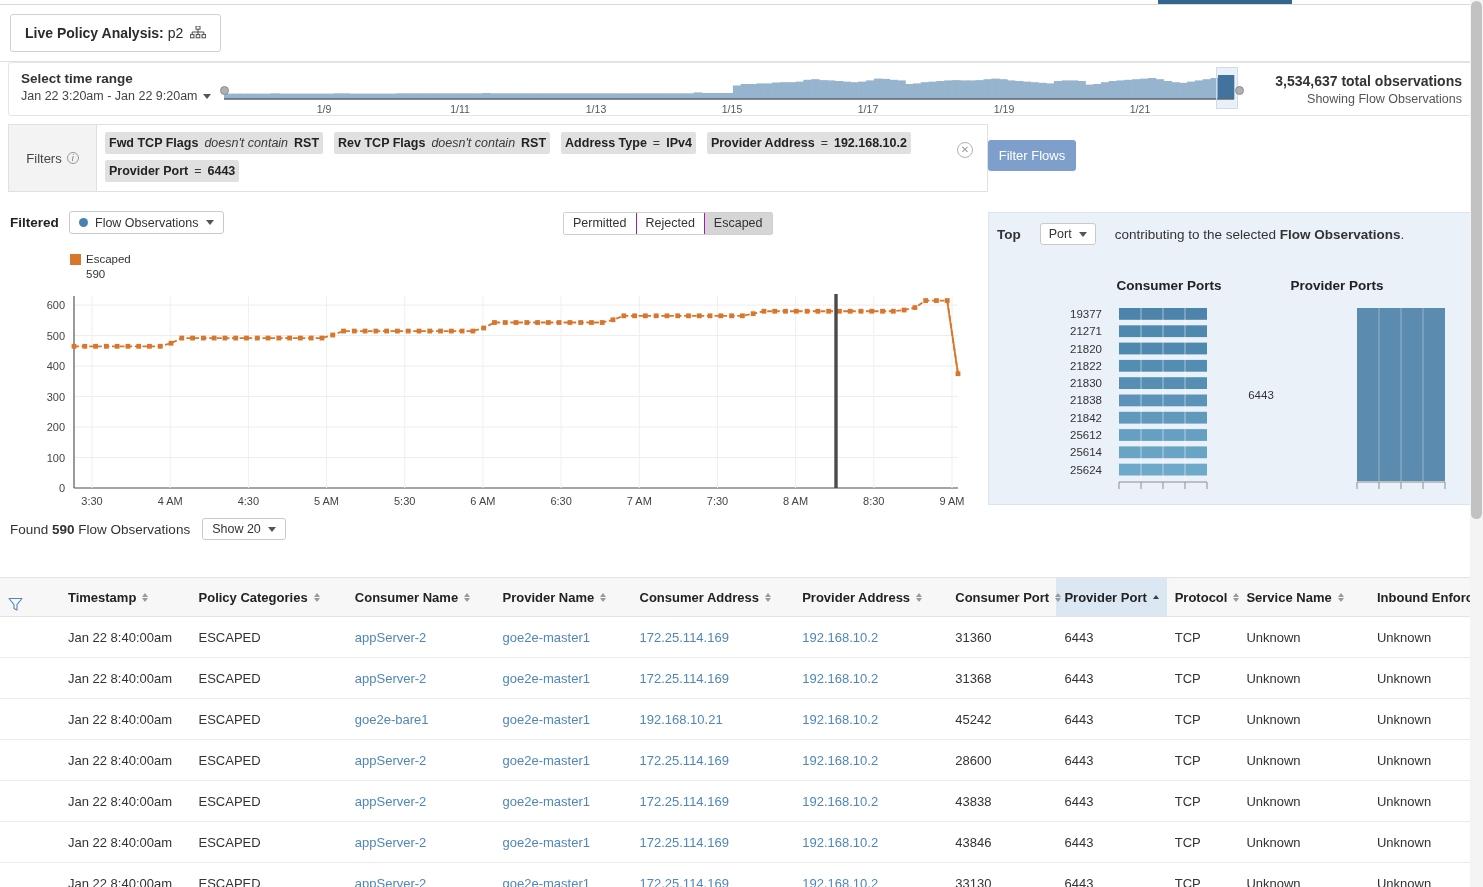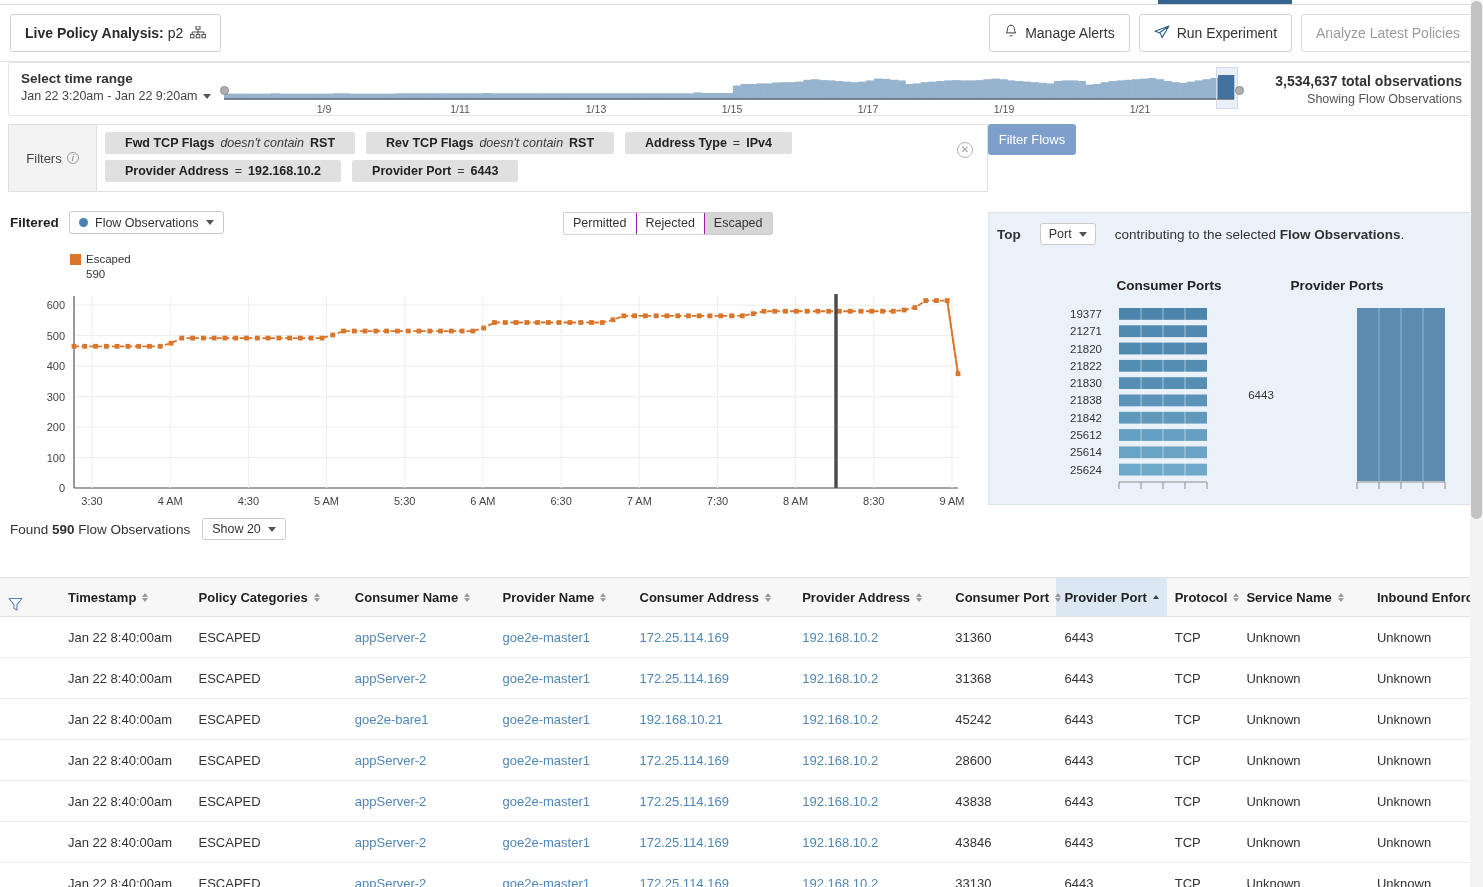--- a/index.html
+++ b/index.html
@@ -83,33 +83,33 @@
     width:88px; flex:0 0 88px; background:#f3f3f3; border-right:1px solid #e0e0e0;
     display:flex; align-items:center; justify-content:center; gap:5px;
     font-size:13px; color:#444;
   }
   .info-i {
     width:12px;height:12px;border-radius:50%;border:1px solid #9a9a9a;
     font-size:9px;line-height:11px;text-align:center;color:#777; font-style:italic;
   }
   .chips { flex:1; padding:7px 8px 0 8px; display:flex; flex-wrap:wrap; gap:6px 11px; align-content:flex-start;}
   .chip {
-    background:#e0e0e0; height:22px; padding:0 20px; border-radius:2px;
+    background:#e0e0e0; height:22px; padding:0 4px; border-radius:2px;
     display:flex; align-items:center; gap:6px; font-size:12.5px; color:#222; white-space:nowrap;
   }
   .chip .k { font-weight:bold; }
   .chip .op { font-style:italic; color:#3a3a3a; }
   .chip .opeq { color:#3a3a3a; }
   .chip .v { font-weight:bold; }
   .clear-x {
     position:absolute; right:14px; top:17px; width:16px;height:16px;border-radius:50%;
     border:1px solid #b3b3b3; color:#9b9b9b; font-size:10px; line-height:14px; text-align:center; cursor:pointer;
   }
   .filter-flows-btn {
-    position:absolute; top:124px; left:988px; width:88px; height:31px;
+    position:absolute; top:140px; left:988px; width:88px; height:31px;
     background:#7e9fcb; color:#fff; border:none; border-radius:3px;
     font-size:13px; font-family:inherit; cursor:pointer;
   }
 
   
   .filtered-row { position:absolute; top:211px; left:10px; width:960px; height:26px; }
   .filtered-lbl { position:absolute; left:0; top:4px; font-size:13.5px; font-weight:bold; color:#222; }
   .obs-dd {
     position:absolute; left:59px; top:0; height:23px; padding:0 9px;
     border:1px solid #c9c9c9; border-radius:3px; background:#fff;
@@ -201,42 +201,20 @@
         <svg width="16" height="14" viewBox="0 0 16 14" aria-hidden="true">
           <rect x="6" y="0" width="4" height="3.2" fill="none" stroke="#4a4a4a" stroke-width="1"></rect>
           <path d="M8 3.4 V6 M2.2 6 H13.8 M2.2 6 V8.2 M8 6 V8.2 M13.8 6 V8.2" stroke="#4a4a4a" stroke-width="1" fill="none"></path>
           <rect x="0.4" y="8.6" width="3.6" height="3.2" fill="none" stroke="#4a4a4a" stroke-width="1"></rect>
           <rect x="6.2" y="8.6" width="3.6" height="3.2" fill="none" stroke="#4a4a4a" stroke-width="1"></rect>
           <rect x="12" y="8.6" width="3.6" height="3.2" fill="none" stroke="#4a4a4a" stroke-width="1"></rect>
         </svg>
       </span>
     </div>
 
-    <div class="hdr-btns">
-      <div class="hdr-btn">
-        <span>
-          <svg width="14" height="15" viewBox="0 0 14 15">
-              <path d="M7 1.2c-2.1 0-3.4 1.5-3.4 3.4 0 3-1.4 4.3-1.4 4.3h9.6S10.4 7.6 10.4 4.6C10.4 2.7 9.1 1.2 7 1.2z" fill="none" stroke="#3a3a3a" stroke-width="1"></path>
-              <path d="M5.8 11.3a1.3 1.3 0 0 0 2.4 0" fill="none" stroke="#3a3a3a" stroke-width="1"></path>
-            </svg>
-        </span>
-        <span>Manage Alerts</span>
-      </div>
-      <div class="hdr-btn">
-        <span>
-          <svg width="16" height="14" viewBox="0 0 16 14">
-              <path d="M15 1 1 6.2l4.6 1.6L15 1zM5.6 7.8 15 1 8 12.6l-1.1-3.3L5.6 7.8z" fill="none" stroke="#2f5e8a" stroke-width="1.1" stroke-linejoin="round"></path>
-            </svg>
-        </span>
-        <span>Run Experiment</span>
-      </div>
-      <div class="hdr-btn disabled">
-        <span>Analyze Latest Policies</span>
-      </div>
-    </div>
   </div>
 
   <div class="timebar">
     <div class="tr-label">
       <div class="t1">Select time range</div>
       <div class="t2">
         <span>Jan 22 3:20am - Jan 22 9:20am</span>
         <span class="caret-d"></span>
       </div>
     </div>

